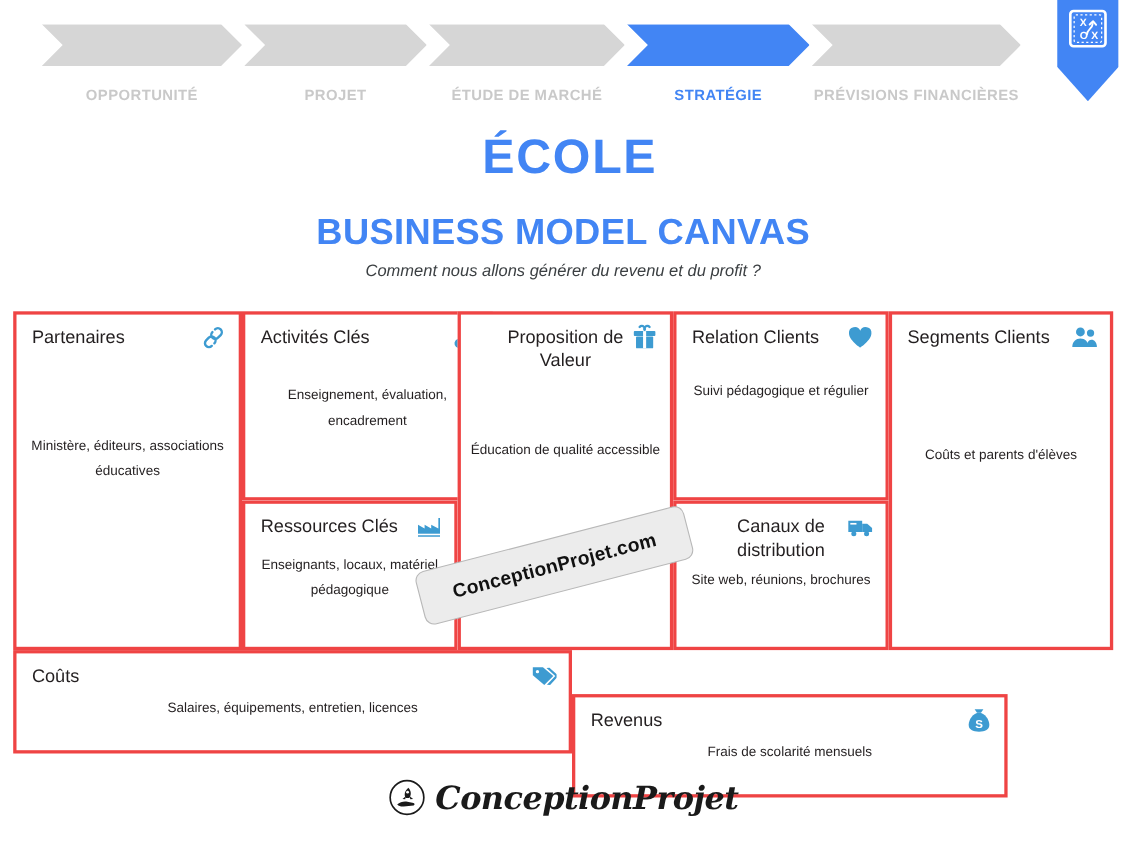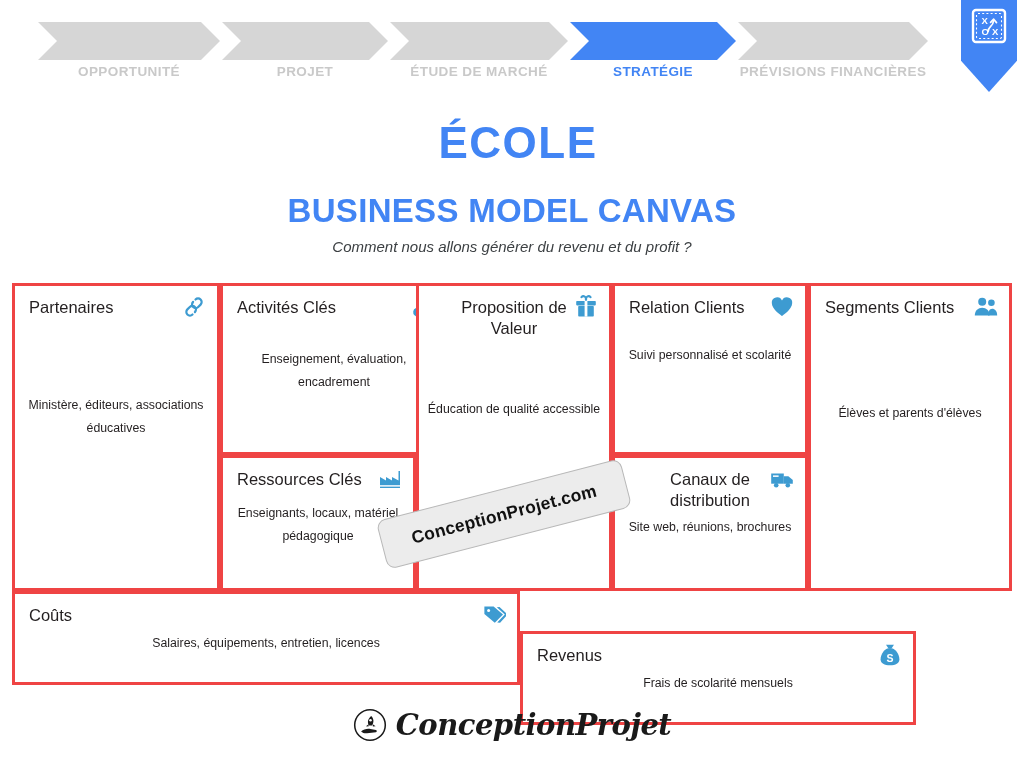--- a/index.html
+++ b/index.html
@@ -30,21 +30,21 @@
   .step-shape {
     width: 100%;
     height: 38px;
     background: #d6d6d6;
     -webkit-clip-path: polygon(0 0, calc(100% - 19px) 0, 100% 50%, calc(100% - 19px) 100%, 0 100%, 19px 50%);
     clip-path: polygon(0 0, calc(100% - 19px) 0, 100% 50%, calc(100% - 19px) 100%, 0 100%, 19px 50%);
   }
   .step.active .step-shape { background: #4285f4; }
   .step-label {
     position: absolute;
-    top: 42px;
+    top: 57px;
     left: 0;
     width: 100%;
     text-align: center;
     font-size: 13.5px;
     font-weight: bold;
     letter-spacing: 0.4px;
     color: #c9c9c9;
     white-space: nowrap;
   }
   .step.active .step-label { color: #4285f4; }
@@ -294,21 +294,21 @@
       <rect x="10.6" y="6" width="2.8" height="15.6" fill="#ffffff"></rect>
     </svg>
     <div class="cell-body">Éducation de qualité accessible</div>
   </div>
 
   <div class="cell" id="cell-relations">
     <div class="cell-title left">Relation Clients</div>
     <svg class="cell-icon" viewBox="0 0 24 24">
       <path d="M12 21 C 12 21 1.8 14.4 1.8 8 A5.3 5.3 0 0 1 12 5.6 A5.3 5.3 0 0 1 22.2 8 C22.2 14.4 12 21 12 21 Z" fill="#3d9bd1"></path>
     </svg>
-    <div class="cell-body">Suivi personnalisé et scolarité</div>
+    <div class="cell-body">Suivi pédagogique et régulier</div>
   </div>
 
   <div class="cell" id="cell-channels">
     <div class="cell-title center">Canaux de distribution</div>
     <svg class="cell-icon" viewBox="0 0 24 24">
       <path d="M1.2 6.5 h12.6 v10.2 h-12.6 z" fill="#3d9bd1"></path>
       <path d="M13.8 9.2 h4.6 l4.4 3.9 v3.6 h-9 z" fill="#3d9bd1"></path>
       <circle cx="6.2" cy="18.2" r="2.3" fill="#3d9bd1"></circle>
       <circle cx="17.8" cy="18.2" r="2.3" fill="#3d9bd1"></circle>
       <rect x="3" y="8.4" width="5.6" height="1.5" fill="#ffffff"></rect>
@@ -317,21 +317,21 @@
   </div>
 
   <div class="cell" id="cell-segments">
     <div class="cell-title left">Segments Clients</div>
     <svg class="cell-icon" viewBox="0 0 24 24">
       <circle cx="8.2" cy="6.8" r="4" fill="#3d9bd1"></circle>
       <circle cx="17.4" cy="7.8" r="3.3" fill="#3d9bd1"></circle>
       <path d="M0.8 20.5 C0.8 15.6 4.2 12.8 8.2 12.8 C12.2 12.8 15.6 15.6 15.6 20.5 Z" fill="#3d9bd1"></path>
       <path d="M14 20.5 C14 16.6 15.6 13.8 18.2 13.8 C20.8 13.8 23.2 16.2 23.2 20.5 Z" fill="#3d9bd1"></path>
     </svg>
-    <div class="cell-body">Élèves et parents d'élèves</div>
+    <div class="cell-body">Coûts et parents d'élèves</div>
   </div>
 
   <div class="cell" id="cell-costs">
     <div class="cell-title left">Coûts</div>
     <svg class="cell-icon" viewBox="0 0 24 24">
       <path d="M2.4 3.6 h9.2 l9.4 7.9 l-8.2 8.2 l-10.4 -8.8 z" fill="#3d9bd1"></path>
       <circle cx="6.6" cy="7.6" r="1.5" fill="#ffffff"></circle>
       <path d="M14.8 4.2 l8 7.3 l-7.6 8.1 l2.9 0.1 l7.6 -8.2 l-8.2 -7.4 z" fill="#3d9bd1"></path>
     </svg>
     <div class="cell-body">Salaires, équipements, entretien, licences</div>

